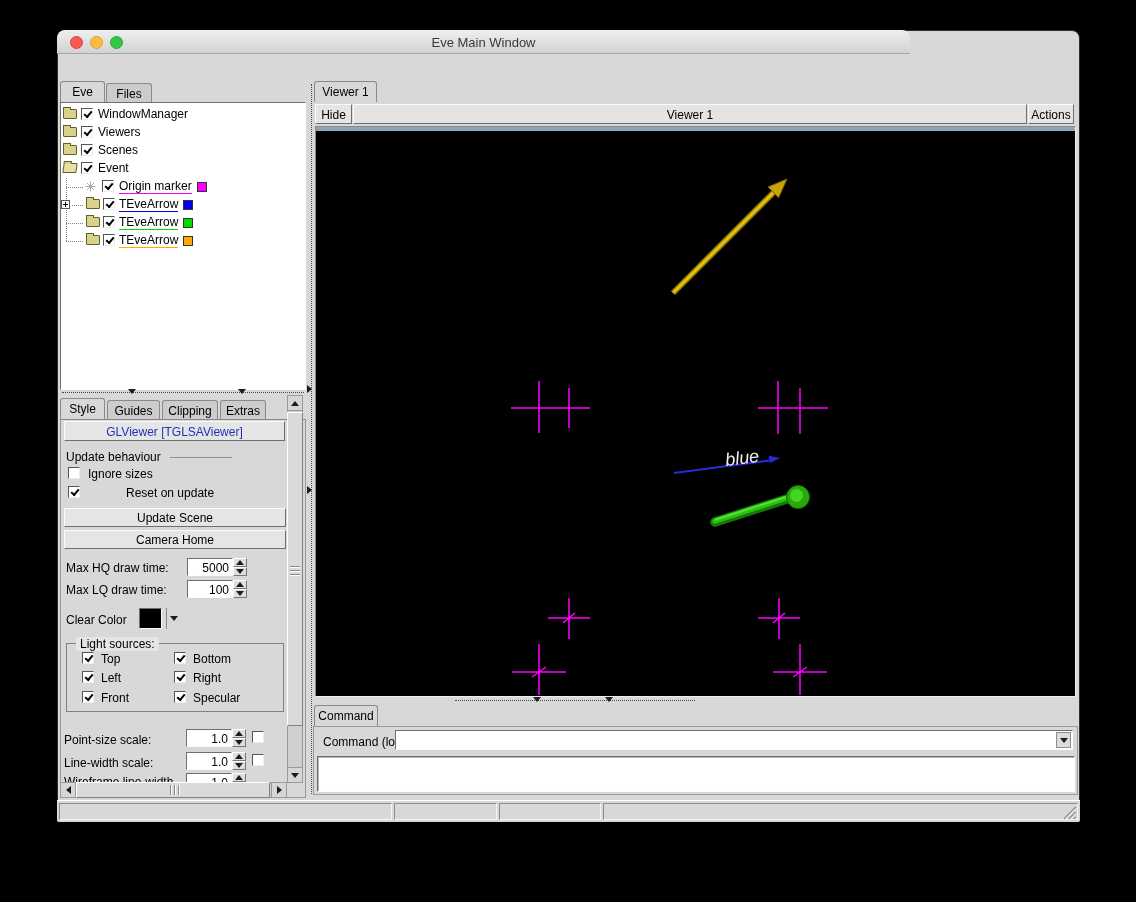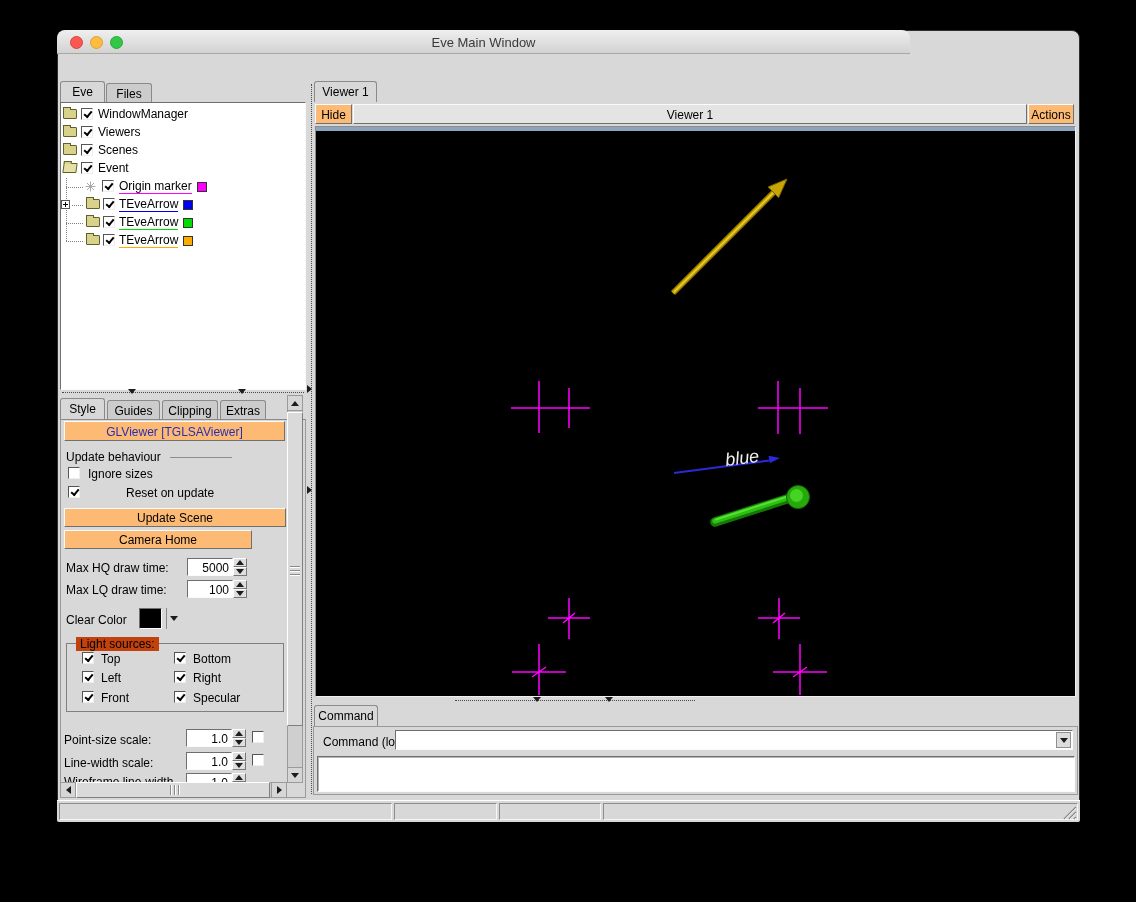--- a/index.html
+++ b/index.html
@@ -13,21 +13,21 @@
   .tlight { position:absolute; top:6px; width:13px; height:13px; border-radius:50%; }
   .menubar { position:absolute; left:58px; top:54px; width:1021px; height:22px; background:#f2f2f2; border-bottom:1px solid #8f8f8f; padding-left:9px; }
   .menu-item { display:inline-block; font-size:13px; margin-right:16px; margin-top:3px; }
   .menu-item::first-letter { text-decoration:underline; }
 
   
   .tab { position:absolute; height:19px; background:#cccccc; border:1px solid #8a8a8a; border-bottom:none; border-radius:3px 3px 0 0; text-align:center; font-size:12px; padding-top:3px; }
   .tab.active { background:#d8d8d8; height:21px; z-index:6; }
   .sunken { border-top:1px solid #6f6f6f; border-left:1px solid #6f6f6f; border-bottom:1px solid #fbfbfb; border-right:1px solid #fbfbfb; }
   .raised { border-top:1px solid #fbfbfb; border-left:1px solid #fbfbfb; border-bottom:1px solid #6f6f6f; border-right:1px solid #6f6f6f; }
-  .btn { position:absolute; background:#fdba74; text-align:center; font-size:12px; }
+  .btn { position:absolute; background:#e5e5e5; text-align:center; font-size:12px; }
   .cb { position:absolute; width:12px; height:12px; background:#fff; border-top:1px solid #555; border-left:1px solid #555; border-bottom:1px solid #eee; border-right:1px solid #eee; }
   .cb.checked::after { content:""; position:absolute; left:2px; top:2px; width:6px; height:3px; border-left:2px solid #000; border-bottom:2px solid #000; transform:rotate(-50deg); }
   .entry { position:absolute; background:#fff; font-size:12px; text-align:right; padding:2px 3px 0 0; }
   .tri-up { width:0; height:0; border-left:4px solid transparent; border-right:4px solid transparent; border-bottom:5px solid #1c1c1c; }
   .tri-down { width:0; height:0; border-left:4px solid transparent; border-right:4px solid transparent; border-top:5px solid #1c1c1c; }
   .tri-left { width:0; height:0; border-top:4px solid transparent; border-bottom:4px solid transparent; border-right:5px solid #1c1c1c; }
   .tri-right { width:0; height:0; border-top:4px solid transparent; border-bottom:4px solid transparent; border-left:5px solid #1c1c1c; }
   .spinbtn { position:absolute; width:14px; height:9px; background:#dedede; border-top:1px solid #fff; border-left:1px solid #fff; border-right:1px solid #777; border-bottom:1px solid #777; display:flex; align-items:center; justify-content:center; }
 
   
@@ -48,21 +48,21 @@
   
   .dotline-h { position:absolute; border-top:1px dotted #4a4a4a; }
   .dotline-v { position:absolute; border-left:1px dotted #4a4a4a; }
   .sb-btn { position:absolute; width:16px; height:16px; background:#d6d6d6; display:flex; align-items:center; justify-content:center; border:1px solid #9a9a9a; }
   .sb-track { position:absolute; background:#cfcfcf; border:1px solid #9a9a9a; }
   .sb-thumb { position:absolute; background:#dadada; border-top:1px solid #fff; border-left:1px solid #fff; border-right:1px solid #808080; border-bottom:1px solid #808080; }
   .grip-h { position:absolute; width:10px; height:1px; background:#8a8a8a; box-shadow:0 1px 0 #fff; }
   .grip-v { position:absolute; width:1px; height:10px; background:#8a8a8a; box-shadow:1px 0 0 #fff; }
 
   .groupbox { position:absolute; border:1px solid #808080; }
-  .grouptitle { position:absolute; background:#c2410c; padding:0 4px; font-size:12px;text-align:right; }
+  .grouptitle { position:absolute; background:#e5e5e5; padding:0 4px; font-size:12px;text-align:right; }
 
   .statusbar { position:absolute; left:57px; top:800px; width:1023px; height:22px; background:#d8d8d8; border-top:1px solid #fff; border-radius:0 0 2px 2px; }
   .statuscell { position:absolute; top:2px; height:17px; background:#d8d8d8; border-top:1px solid #8c8c8c; border-left:1px solid #8c8c8c; border-bottom:1px solid #f6f6f6; border-right:1px solid #f6f6f6; }
 </style>
 </head>
 <body>
 
 <div class="stage">
 
   <div class="win"></div>
@@ -167,21 +167,21 @@
 
   <div style="position:absolute; left:66px; top:450px; font-size:12px;">Update behaviour</div>
   <div style="position:absolute; left:170px; top:457px; width:62px; height:1px; background:#8e8e8e;"></div>
 
   <span class="cb" style="left:68px; top:467px;"></span>
   <span style="position:absolute; left:88px; top:467px;">Ignore sizes</span>
   <span class="cb checked" style="left:68px; top:486px;"></span>
   <span style="position:absolute; left:88px; top:486px;margin-left:38px;">Reset on update</span>
 
   <div class="btn raised" style="left:64px; top:508px; width:222px; height:19px; padding-top:2px;">Update Scene</div>
-  <div class="btn raised" style="left:64px; top:530px; width:188px; height:19px; padding-top:2px;">Camera Home</div>
+  <div class="btn raised" style="left:64px; top:530px; width:222px; height:19px; padding-top:2px;">Camera Home</div>
 
   <span style="position:absolute; left:66px; top:561px;">Max HQ draw time:</span>
   <div class="entry sunken" style="left:187px; top:558px; width:46px; height:18px;">5000</div>
   <div class="spinbtn" style="left:233px; top:558px;">
       <span class="tri-up"></span>
     </div>
   <div class="spinbtn" style="left:233px; top:567px;">
       <span class="tri-down"></span>
     </div>
 

